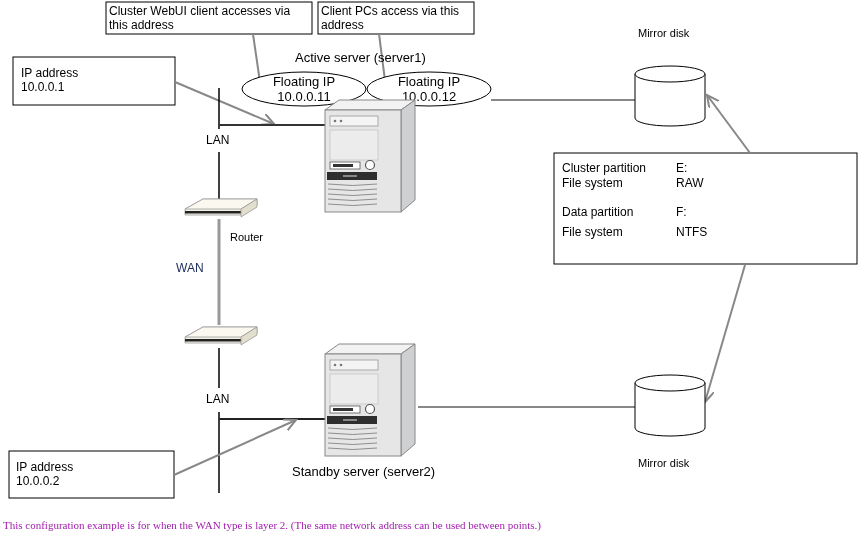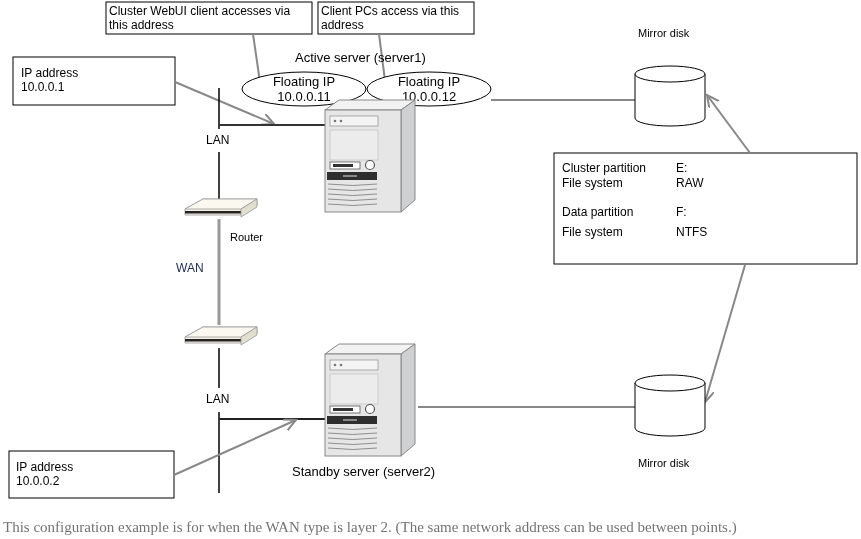--- a/index.html
+++ b/index.html
@@ -3,21 +3,21 @@
 <meta charset="utf-8">
 <style>
   html, body { margin: 0; padding: 0; background: #ffffff; }
   body { width: 861px; height: 539px; position: relative; overflow: hidden;
          font-family: "Liberation Sans", sans-serif; color: #000; }
   svg#diagram { position: absolute; left: 0; top: 0; }
   .lbl { font-family: "Liberation Sans", sans-serif; font-size: 12px; fill: #000; }
   .lbl-sm { font-family: "Liberation Sans", sans-serif; font-size: 11px; fill: #000; }
   .lbl-blue { font-family: "Liberation Sans", sans-serif; font-size: 12px; fill: #1a2a5a; }
   .caption { position: absolute; left: 3px; top: 519px; font-family: "Liberation Serif", serif;
-             font-size: 15px; white-space: nowrap; color: #737373; text-align: center; }
+             font-size: 11px; white-space: nowrap; color: #a21caf; text-align: center; }
 </style>
 </head>
 <body>
 
 <svg id="diagram" width="861" height="539" viewBox="0 0 861 539">
   <defs>
     <marker id="arr" markerWidth="8" markerHeight="8" refX="6" refY="3" orient="auto">
       <path d="M0,0 L6,3 L0,6" fill="none" stroke="#888" stroke-width="1"></path>
     </marker>
   </defs>

